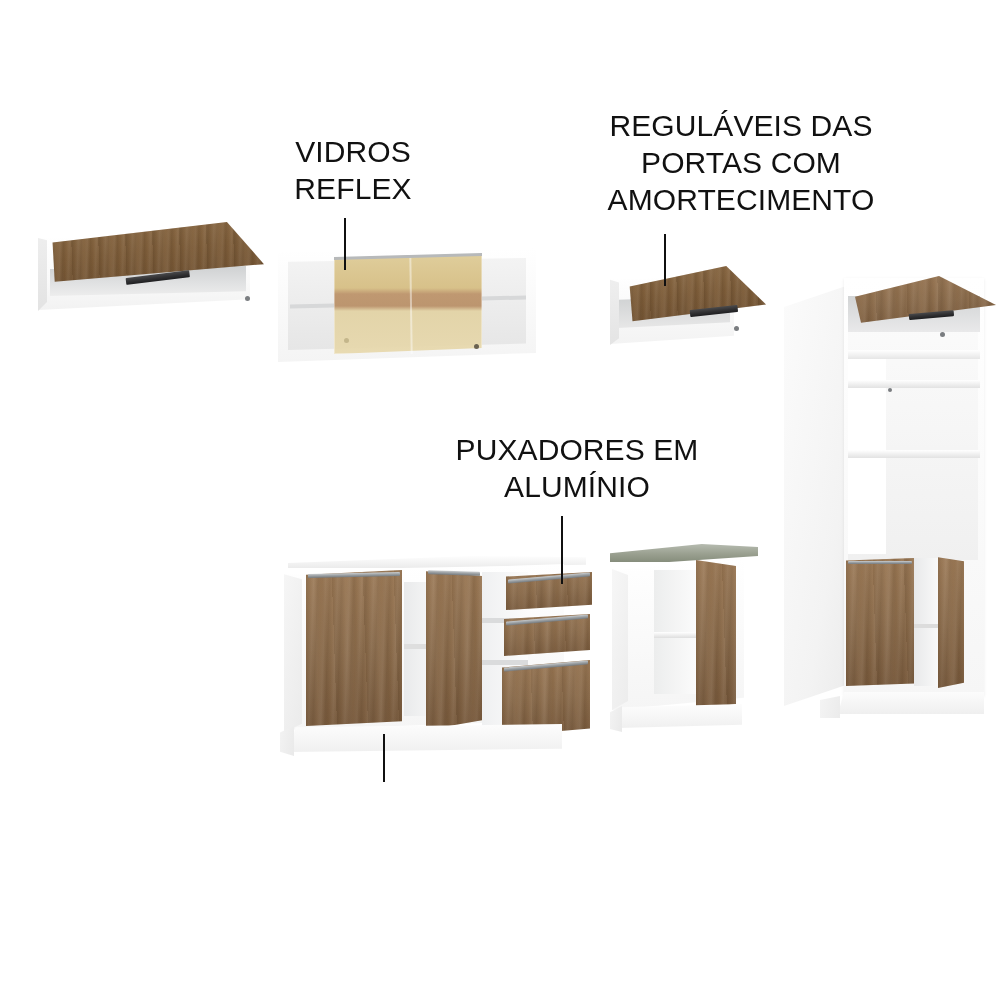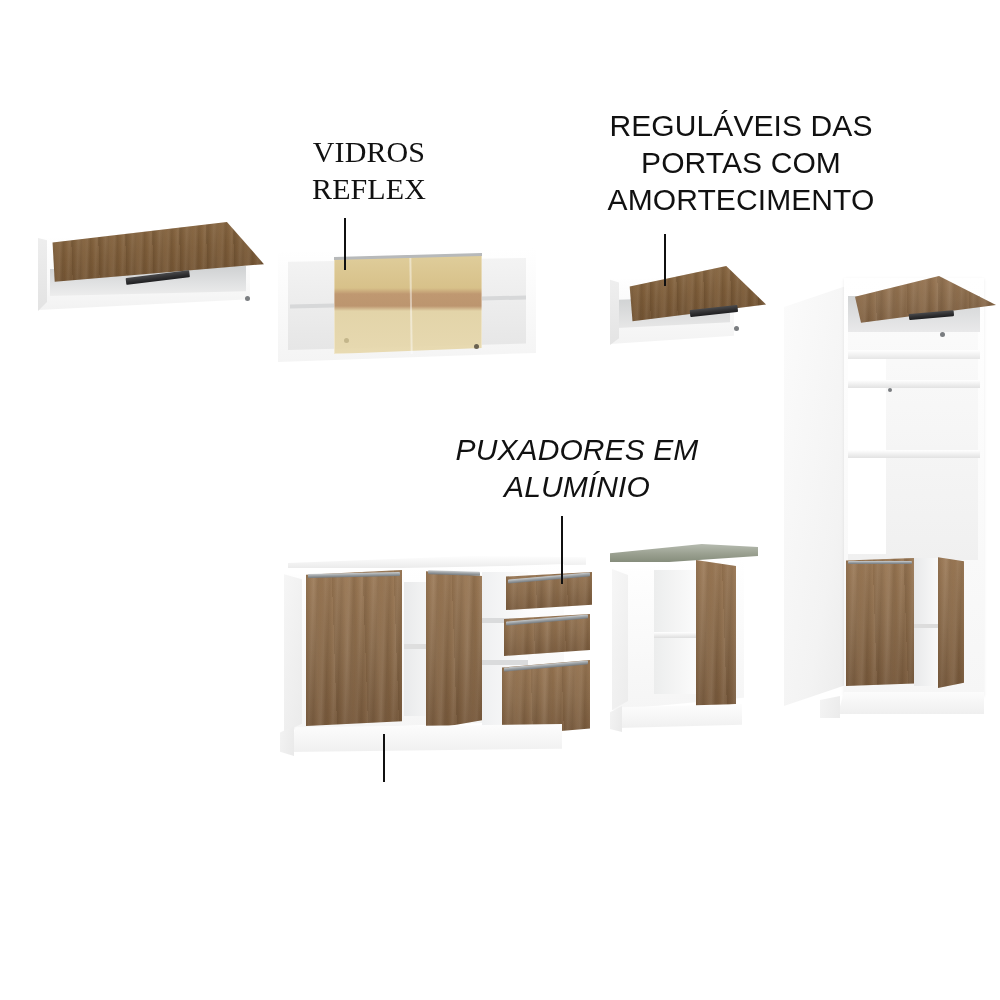--- a/index.html
+++ b/index.html
@@ -306,28 +306,28 @@
                 box-shadow:1px 1px 3px rgba(0,0,0,.18);"></div>
 
     <div class="plinth" style="left:12px;top:168px;width:124px;height:24px;
                 background:linear-gradient(180deg,#fdfdfd,#f0f0f0);
                 clip-path:polygon(2% 14%, 100% 0%, 100% 86%, 0% 100%);"></div>
     <div style="position:absolute;left:4px;top:170px;width:12px;height:26px;
                 background:linear-gradient(100deg,#f3f3f3,#e9e9e9);
                 clip-path:polygon(0% 24%, 100% 0%, 100% 100%, 0% 88%);"></div>
   </div>
 
-  <div class="anno" style="left:264px;top:134px;width:210px;font-family:Liberation Serif, serif;">VIDROS
+  <div class="anno" style="left:248px;top:134px;width:210px;">VIDROS
 REFLEX</div>
   <div class="leader" style="left:344px;top:218px;height:52px;"></div>
 
   <div class="anno" style="left:576px;top:108px;width:330px;">REGULÁVEIS DAS
 PORTAS COM
 AMORTECIMENTO</div>
   <div class="leader" style="left:664px;top:234px;height:52px;"></div>
 
-  <div class="anno" style="left:432px;top:432px;width:290px;font-style:italic;">PUXADORES EM
+  <div class="anno" style="left:432px;top:432px;width:290px;">PUXADORES EM
 ALUMÍNIO</div>
   <div class="leader" style="left:561px;top:516px;height:68px;"></div>
 
   <div class="leader" style="left:383px;top:734px;height:48px;"></div>
 
 </div>
 
 </body></html>

